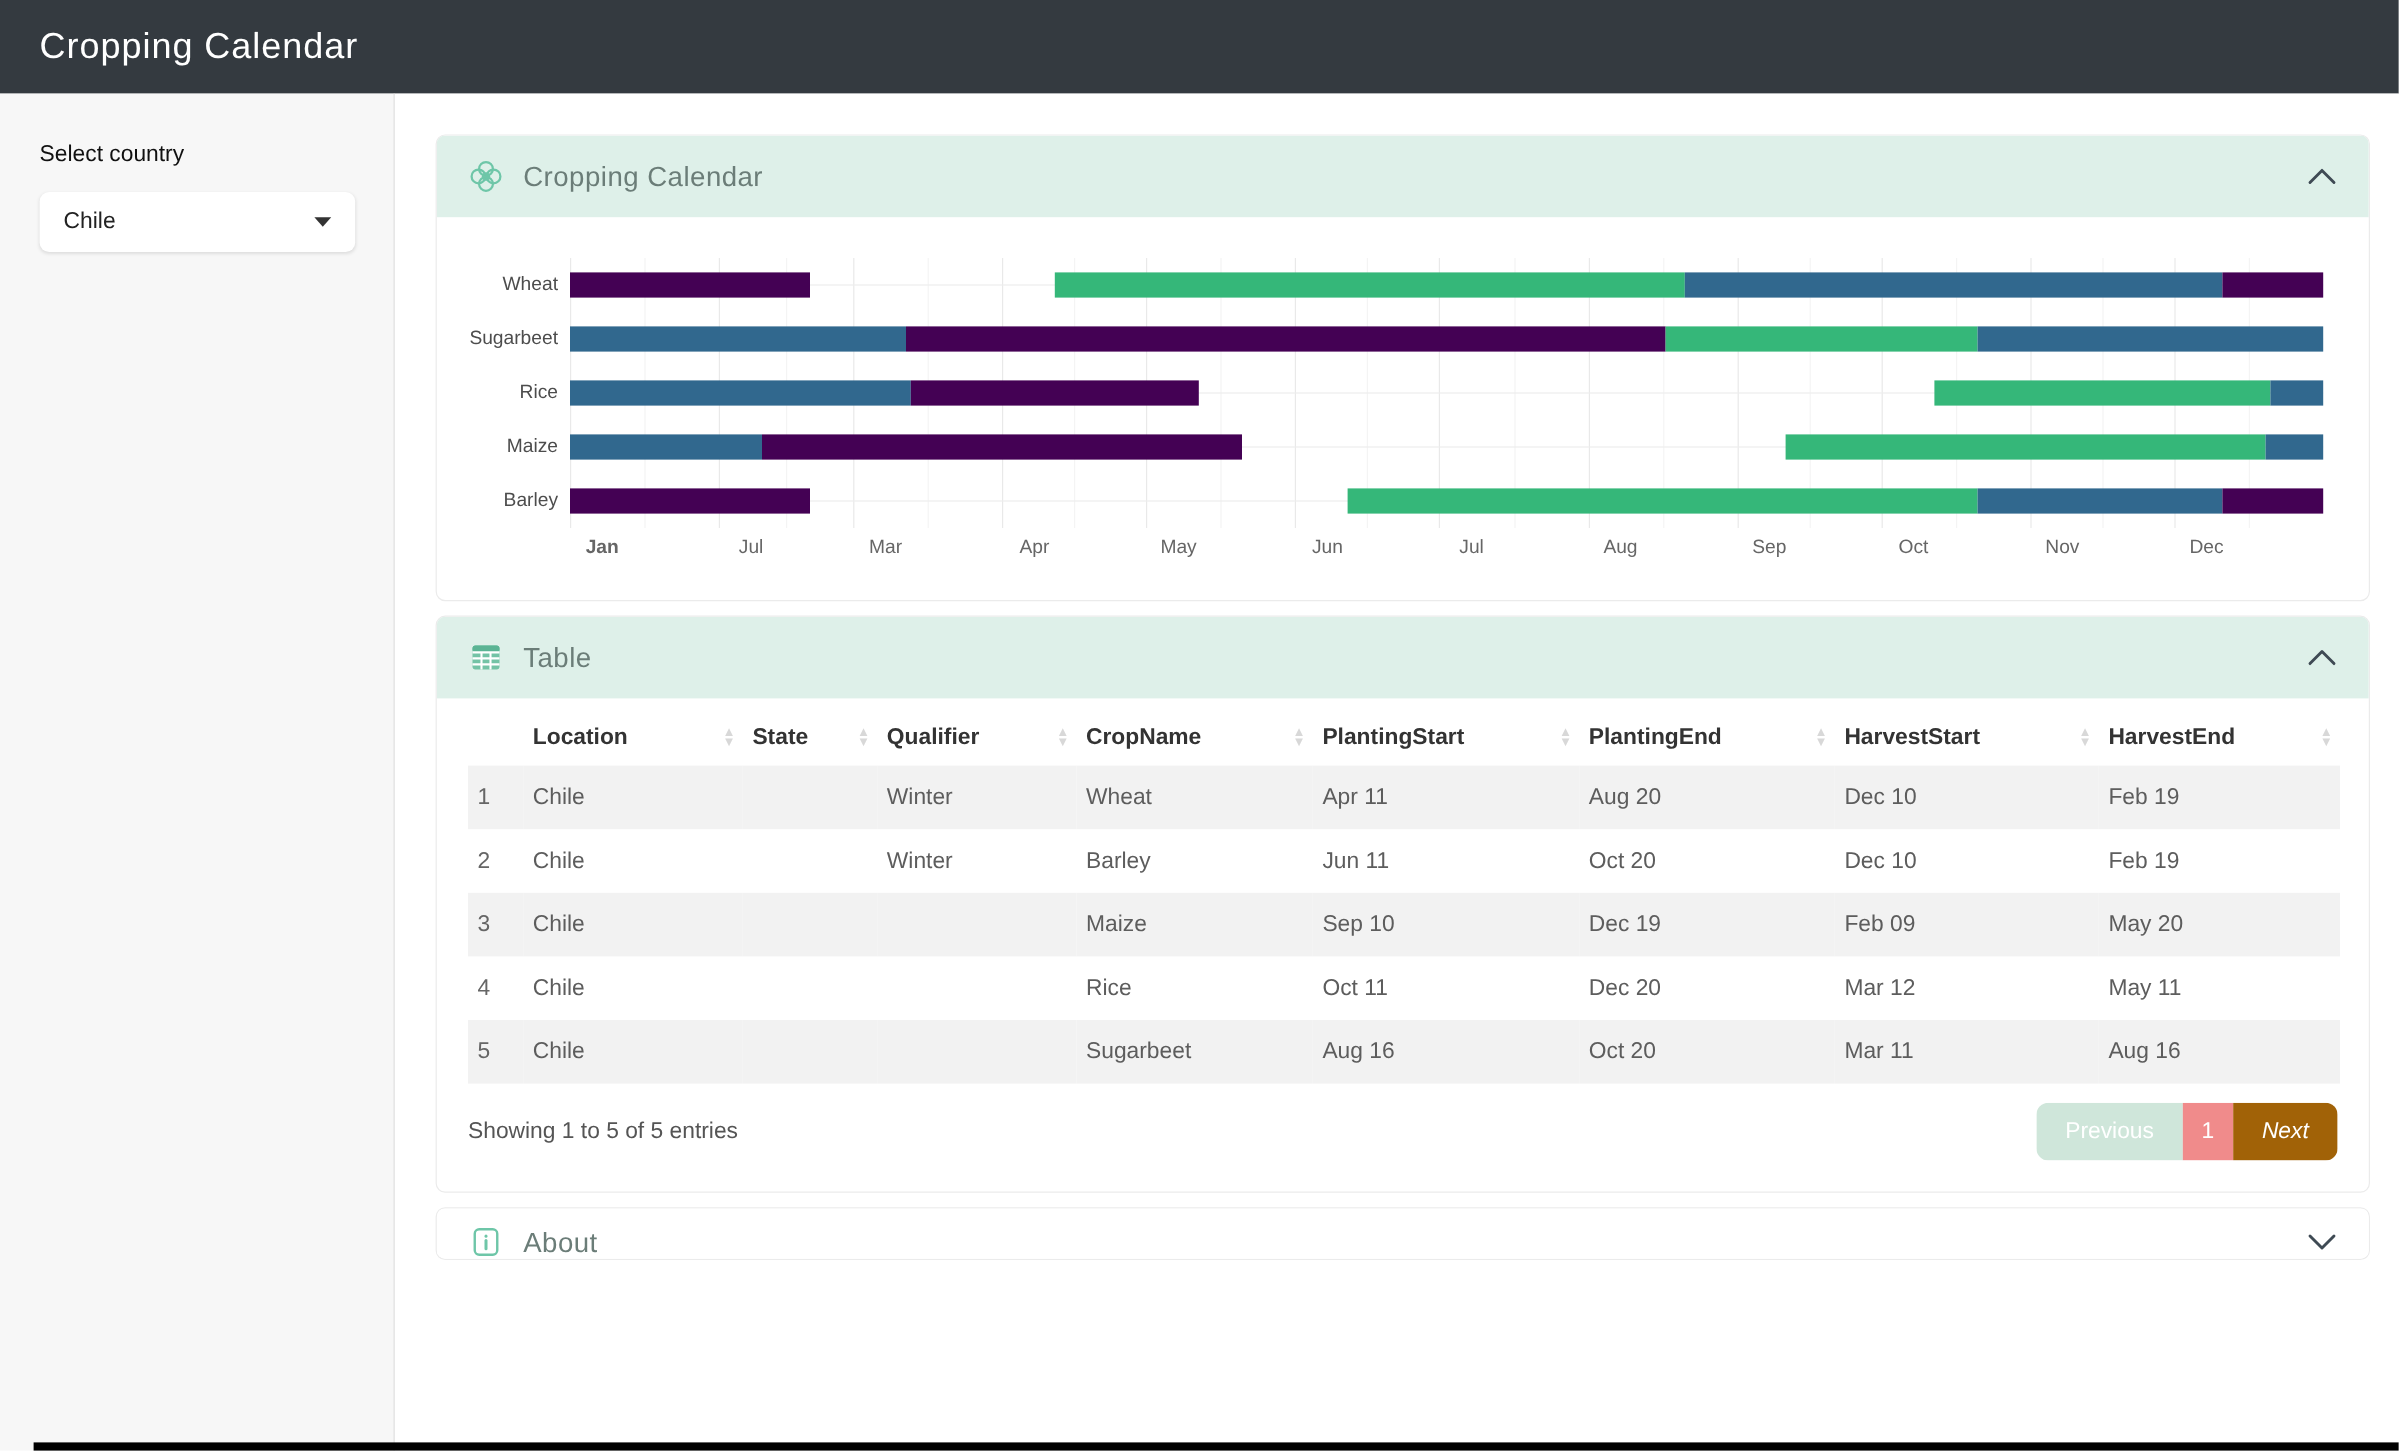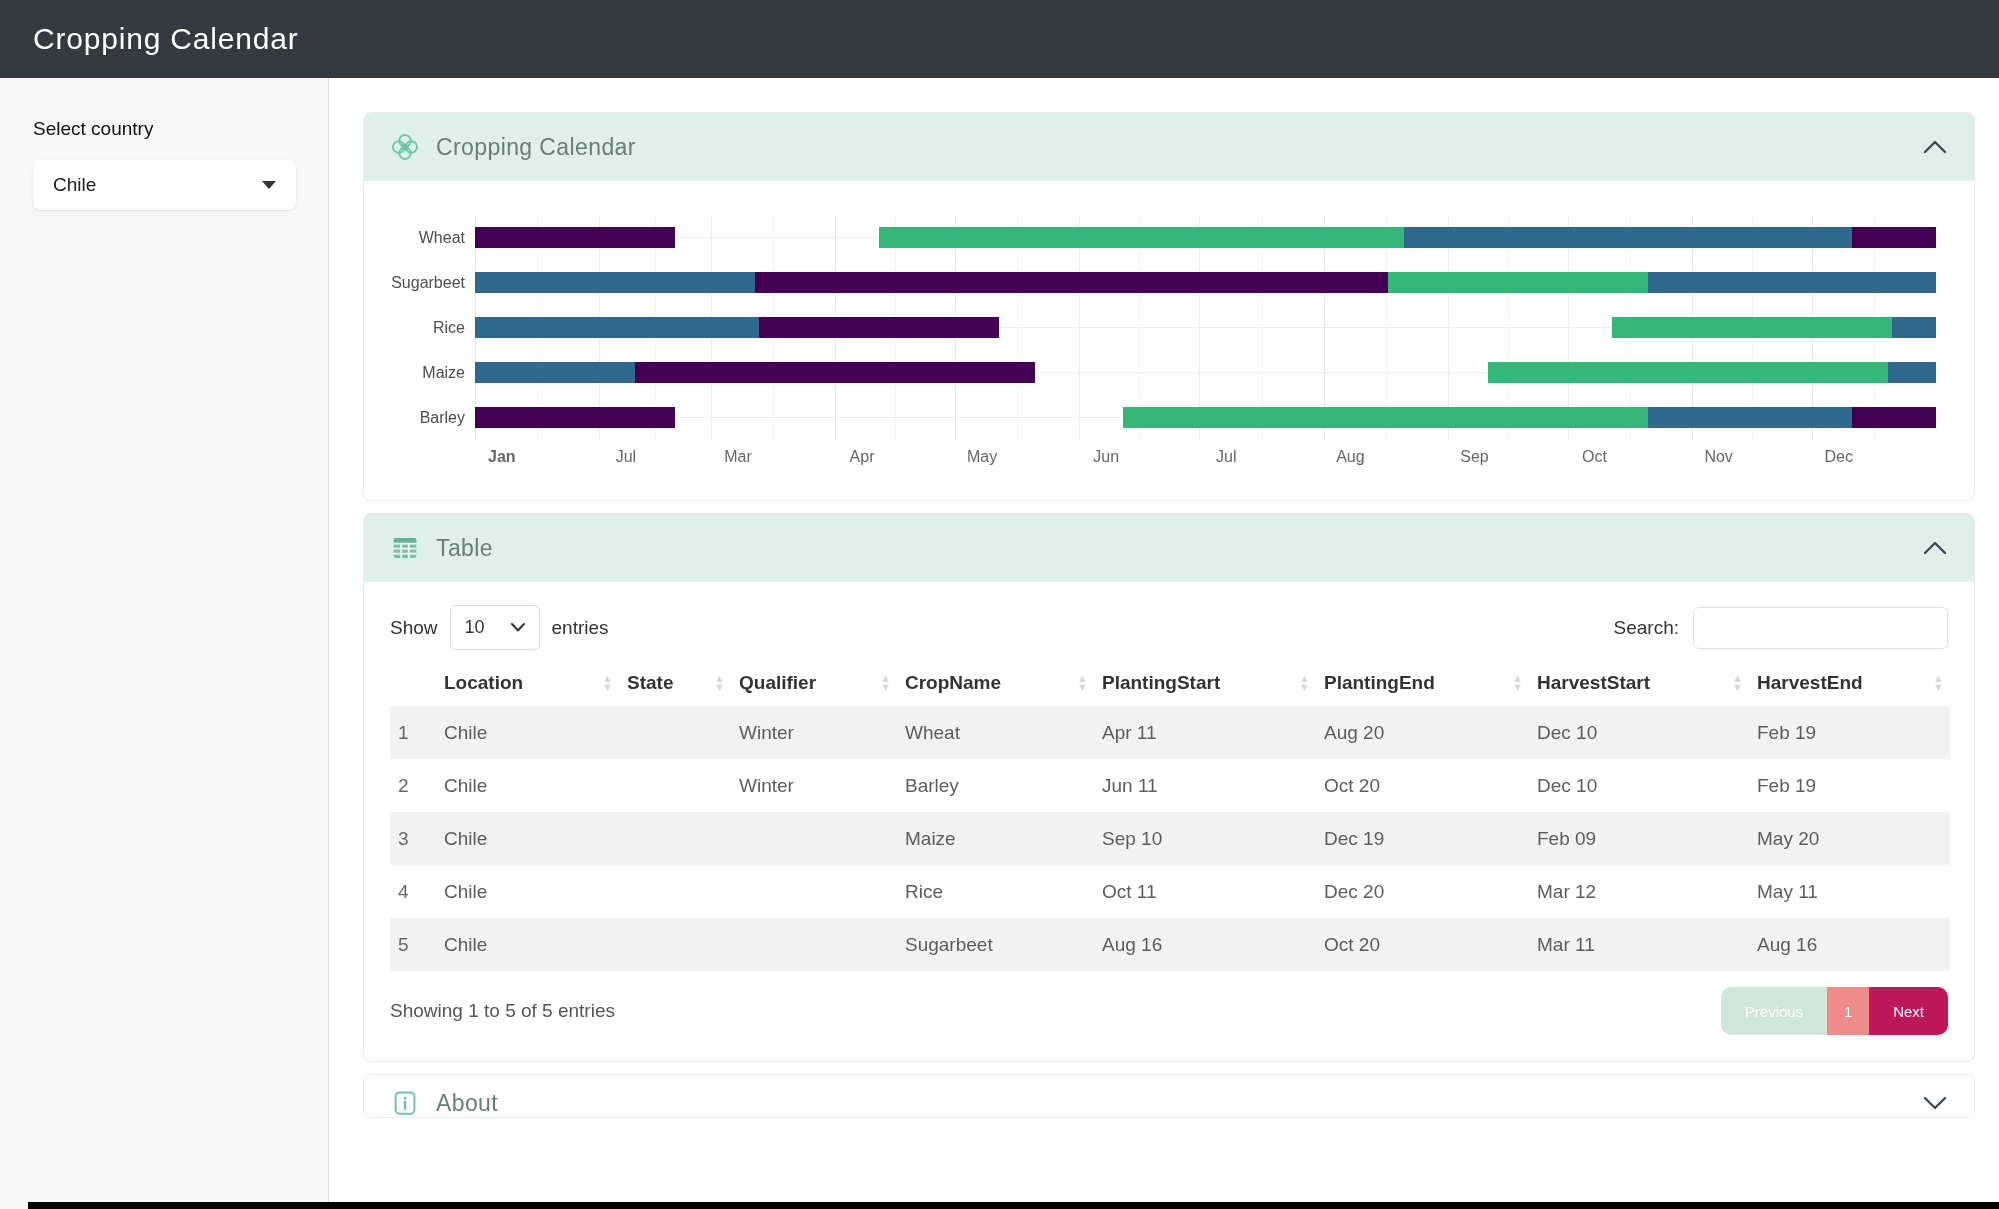--- a/index.html
+++ b/index.html
@@ -99,21 +99,21 @@
   table.dt td.idx, table.dt th.idx { width:46px; color:#666; }
   .sort-glyphs {
     position:absolute; right:6px; top:50%; transform:translateY(-50%);
     display:flex; flex-direction:column; line-height:9px; font-size:11px; color:#d8d8d8;
   }
   .table-footer { margin-top:16px; display:flex; align-items:center; }
   .dt-info { font-size:19px; color:#555; }
   .paginate { margin-left:auto; display:flex; border-radius:10px; overflow:hidden; }
   .page-btn {
     height:48px; display:flex; align-items:center; justify-content:center;
-    color:#ffffff; font-size:15px; cursor:pointer; user-select:none;
+    color:#ffffff; font-size:19px; cursor:pointer; user-select:none;
   }
   .page-btn.prevnext { background:#cfe6da; padding:0 24px; }
   .page-btn.current { background:#f08b8b; width:42px; }
 
   
   .about-card { height:44px; }
   .about-card .card-header { height:56px; }
 
   .bottom-bar { position:absolute; left:28px; right:0; bottom:0; height:7px; background:#000; }
 </style>
@@ -258,34 +258,20 @@
           </g>
         </svg>
         <span class="card-title">Table</span>
         <span class="collapse-btn">
           <svg width="24" height="14" viewBox="0 0 24 14">
             <polyline points="2,12 12,2 22,12" fill="none" stroke="#3f4a54" stroke-width="2.4" stroke-linecap="round" stroke-linejoin="round"></polyline>
           </svg>
         </span>
       </div>
       <div class="table-body">
-        <div class="table-controls">
-          <span>Show</span>
-          <span class="page-size">
-            <span>10</span>
-            <svg width="14" height="9" viewBox="0 0 14 9">
-              <polyline points="1,1 7,7.5 13,1" fill="none" stroke="#333" stroke-width="2" stroke-linecap="round" stroke-linejoin="round"></polyline>
-            </svg>
-          </span>
-          <span>entries</span>
-          <span class="search-wrap">
-            <span>Search:</span>
-            <input class="search-input" type="text" value="" style="">
-          </span>
-        </div>
 
         <table class="dt">
           <thead id="dtHead">
               <tr>
                 <th class="idx" style="width: 46px;"></th>
                 <th style="width: 183px;">Location<span class="sort-glyphs">
                     <span>▲</span>
                     <span>▼</span>
                   </span></th>
                 <th style="width: 112px;">State<span class="sort-glyphs">
@@ -375,21 +361,21 @@
                 <td>Aug 16</td>
               </tr>
             </tbody>
         </table>
 
         <div class="table-footer">
           <span class="dt-info">Showing 1 to 5 of 5 entries</span>
           <span class="paginate">
             <span class="page-btn prevnext" style="background: rgb(207, 230, 218);">Previous</span>
             <span class="page-btn current" style="background: rgb(240, 139, 139);">1</span>
-            <span class="page-btn prevnext" style="background: #be185d;">Next</span>
+            <span class="page-btn prevnext" style="background: #a16207; font-style: italic;">Next</span>
           </span>
         </div>
       </div>
     </div>
 
     <div class="card about-card">
       <div class="card-header plain">
         <svg class="hdr-icon" viewBox="0 0 24 24">
           <rect x="4.5" y="3.5" width="15" height="17" rx="3" fill="none" stroke="#6ec6a8" stroke-width="1.6"></rect>
           <line x1="12" y1="8" x2="12" y2="8.2" stroke="#6ec6a8" stroke-width="2" stroke-linecap="round"></line>

